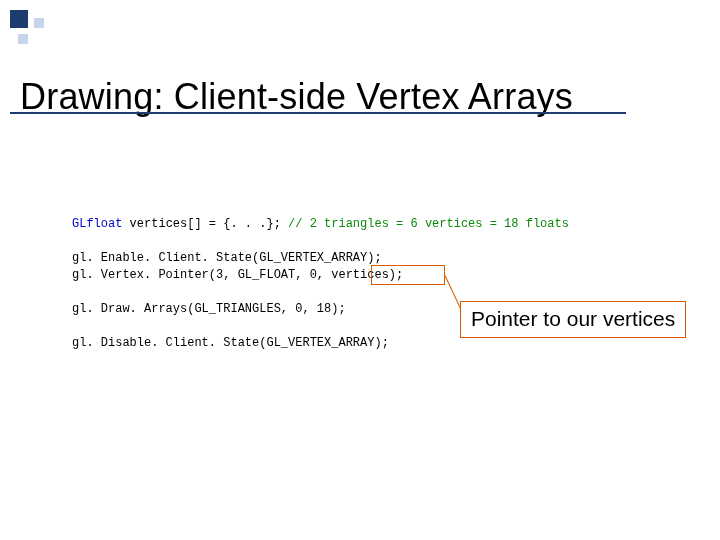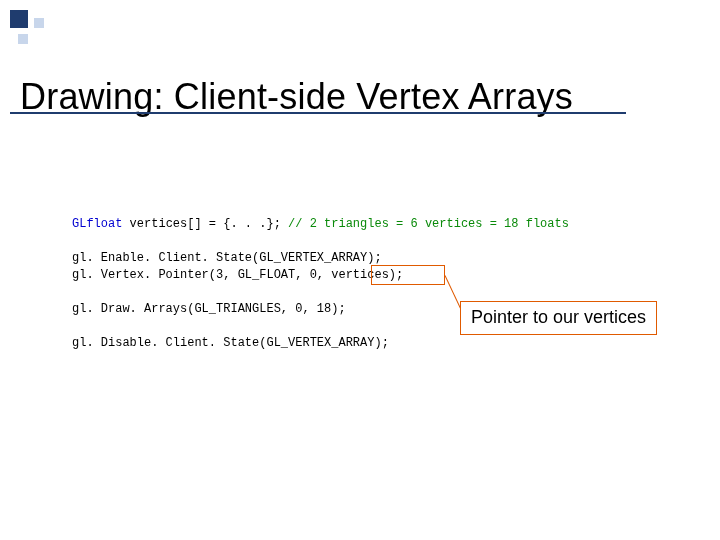--- a/index.html
+++ b/index.html
@@ -68,21 +68,21 @@
   .highlight-box {
     position: absolute;
     border: 1.5px solid #e05a00;
     box-sizing: border-box;
   }
   .annotation {
     position: absolute;
     border: 1.5px solid #e05a00;
     box-sizing: border-box;
     padding: 5px 10px 6px 10px;
-    font-size: 18px;
+    font-size: 21px;
     color: #000;
     background: #fff;
     white-space: nowrap;
   }
   .connector {
     position: absolute;
     height: 0;
     border-top: 1.5px solid #e05a00;
   }
 </style>

